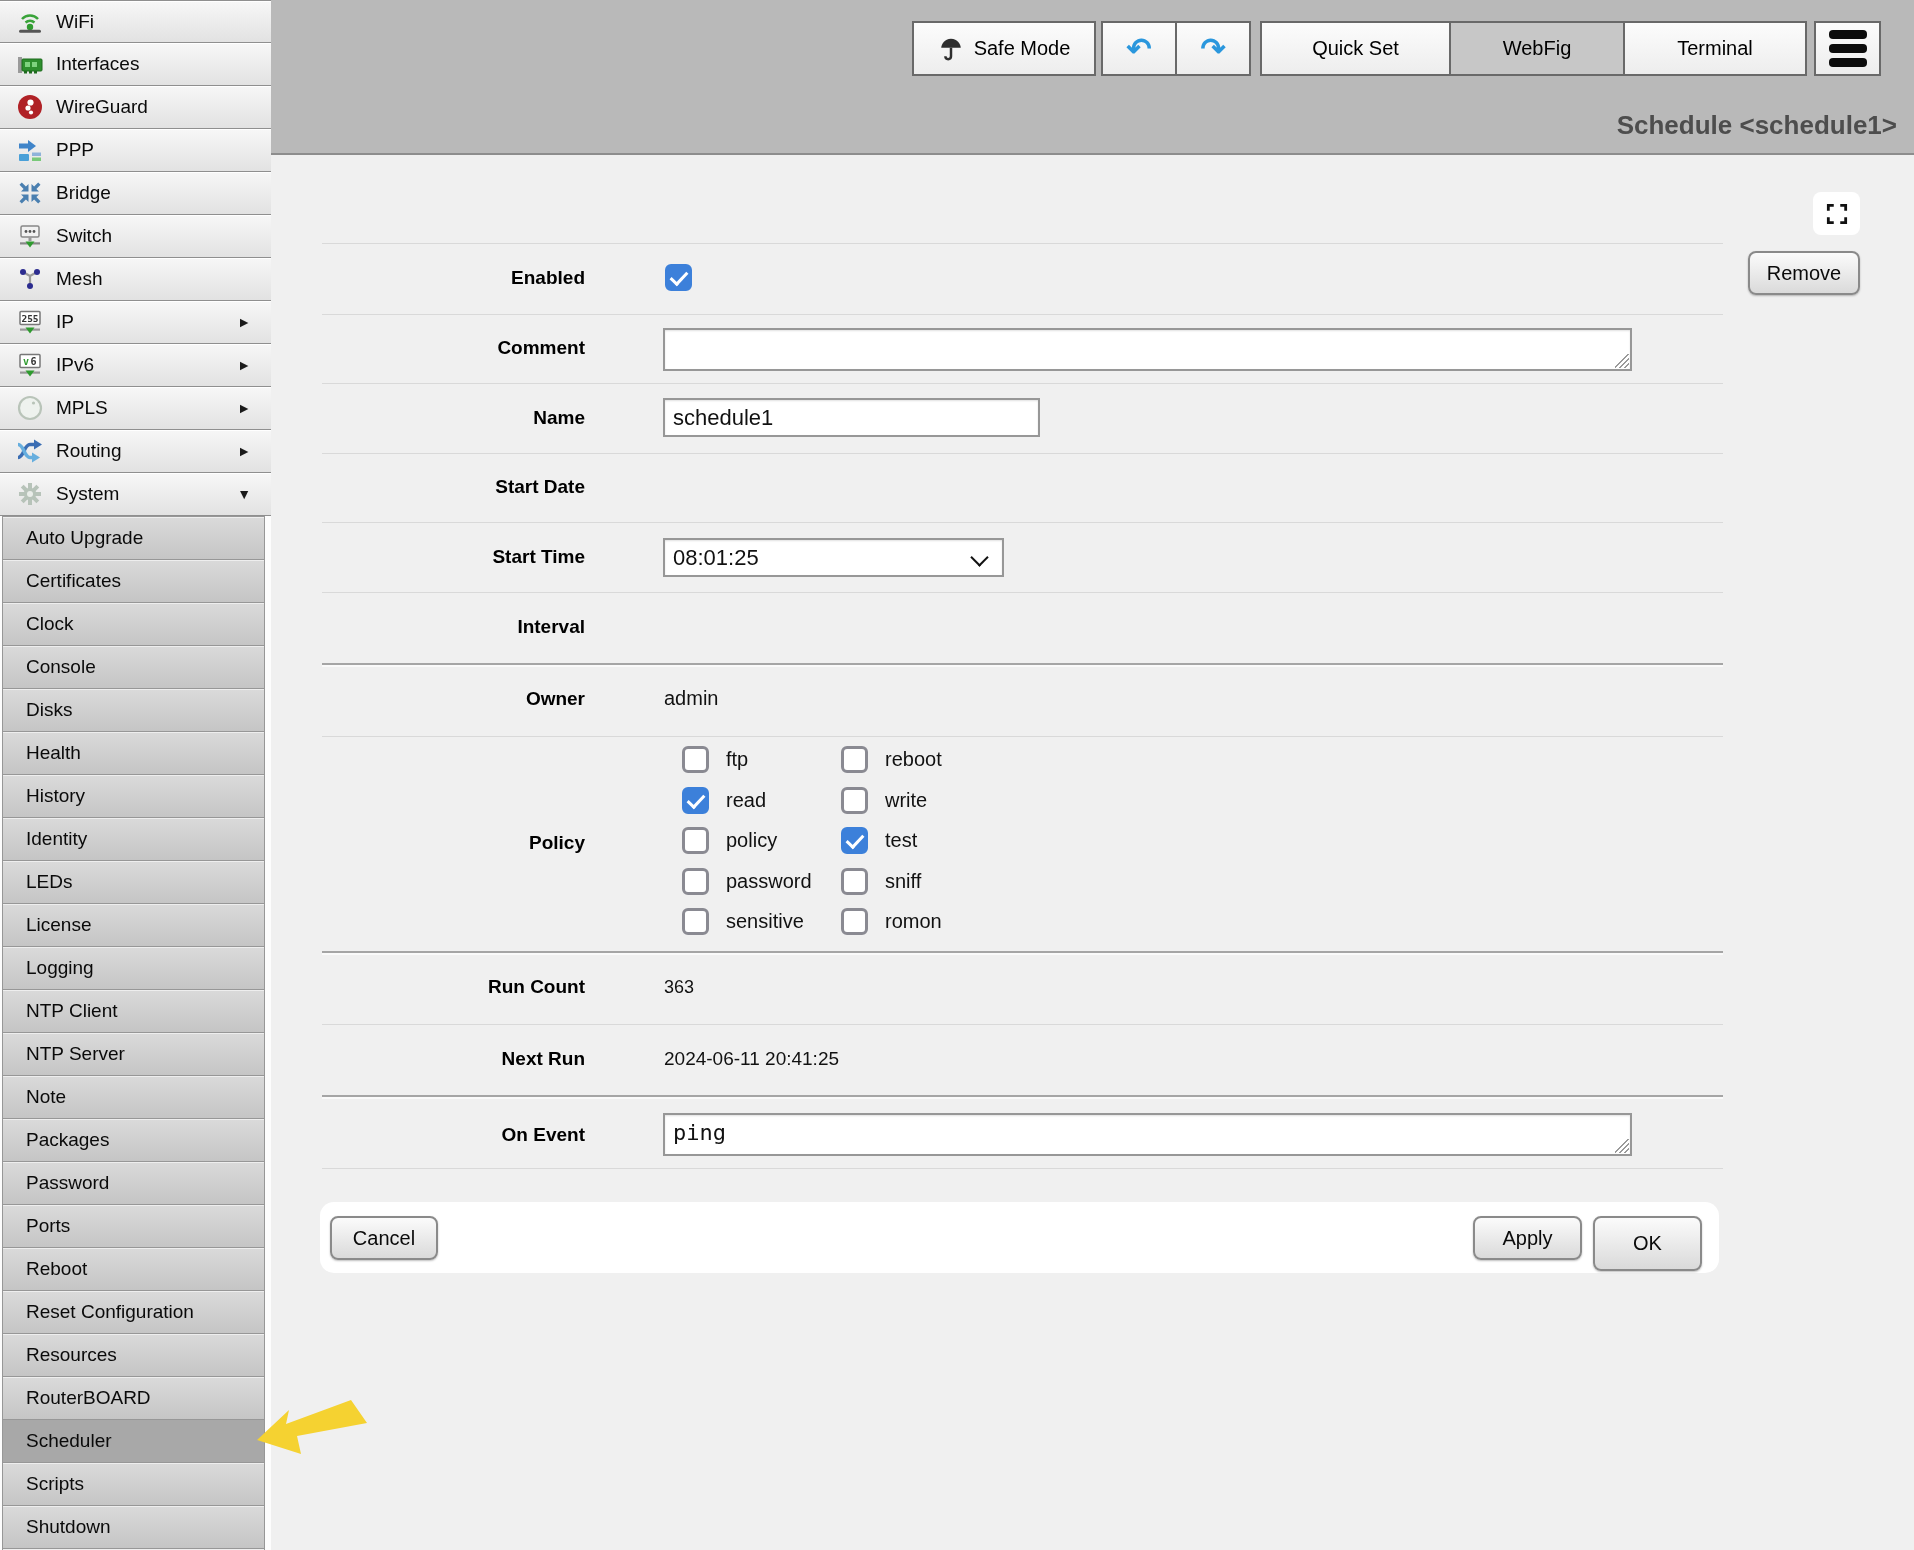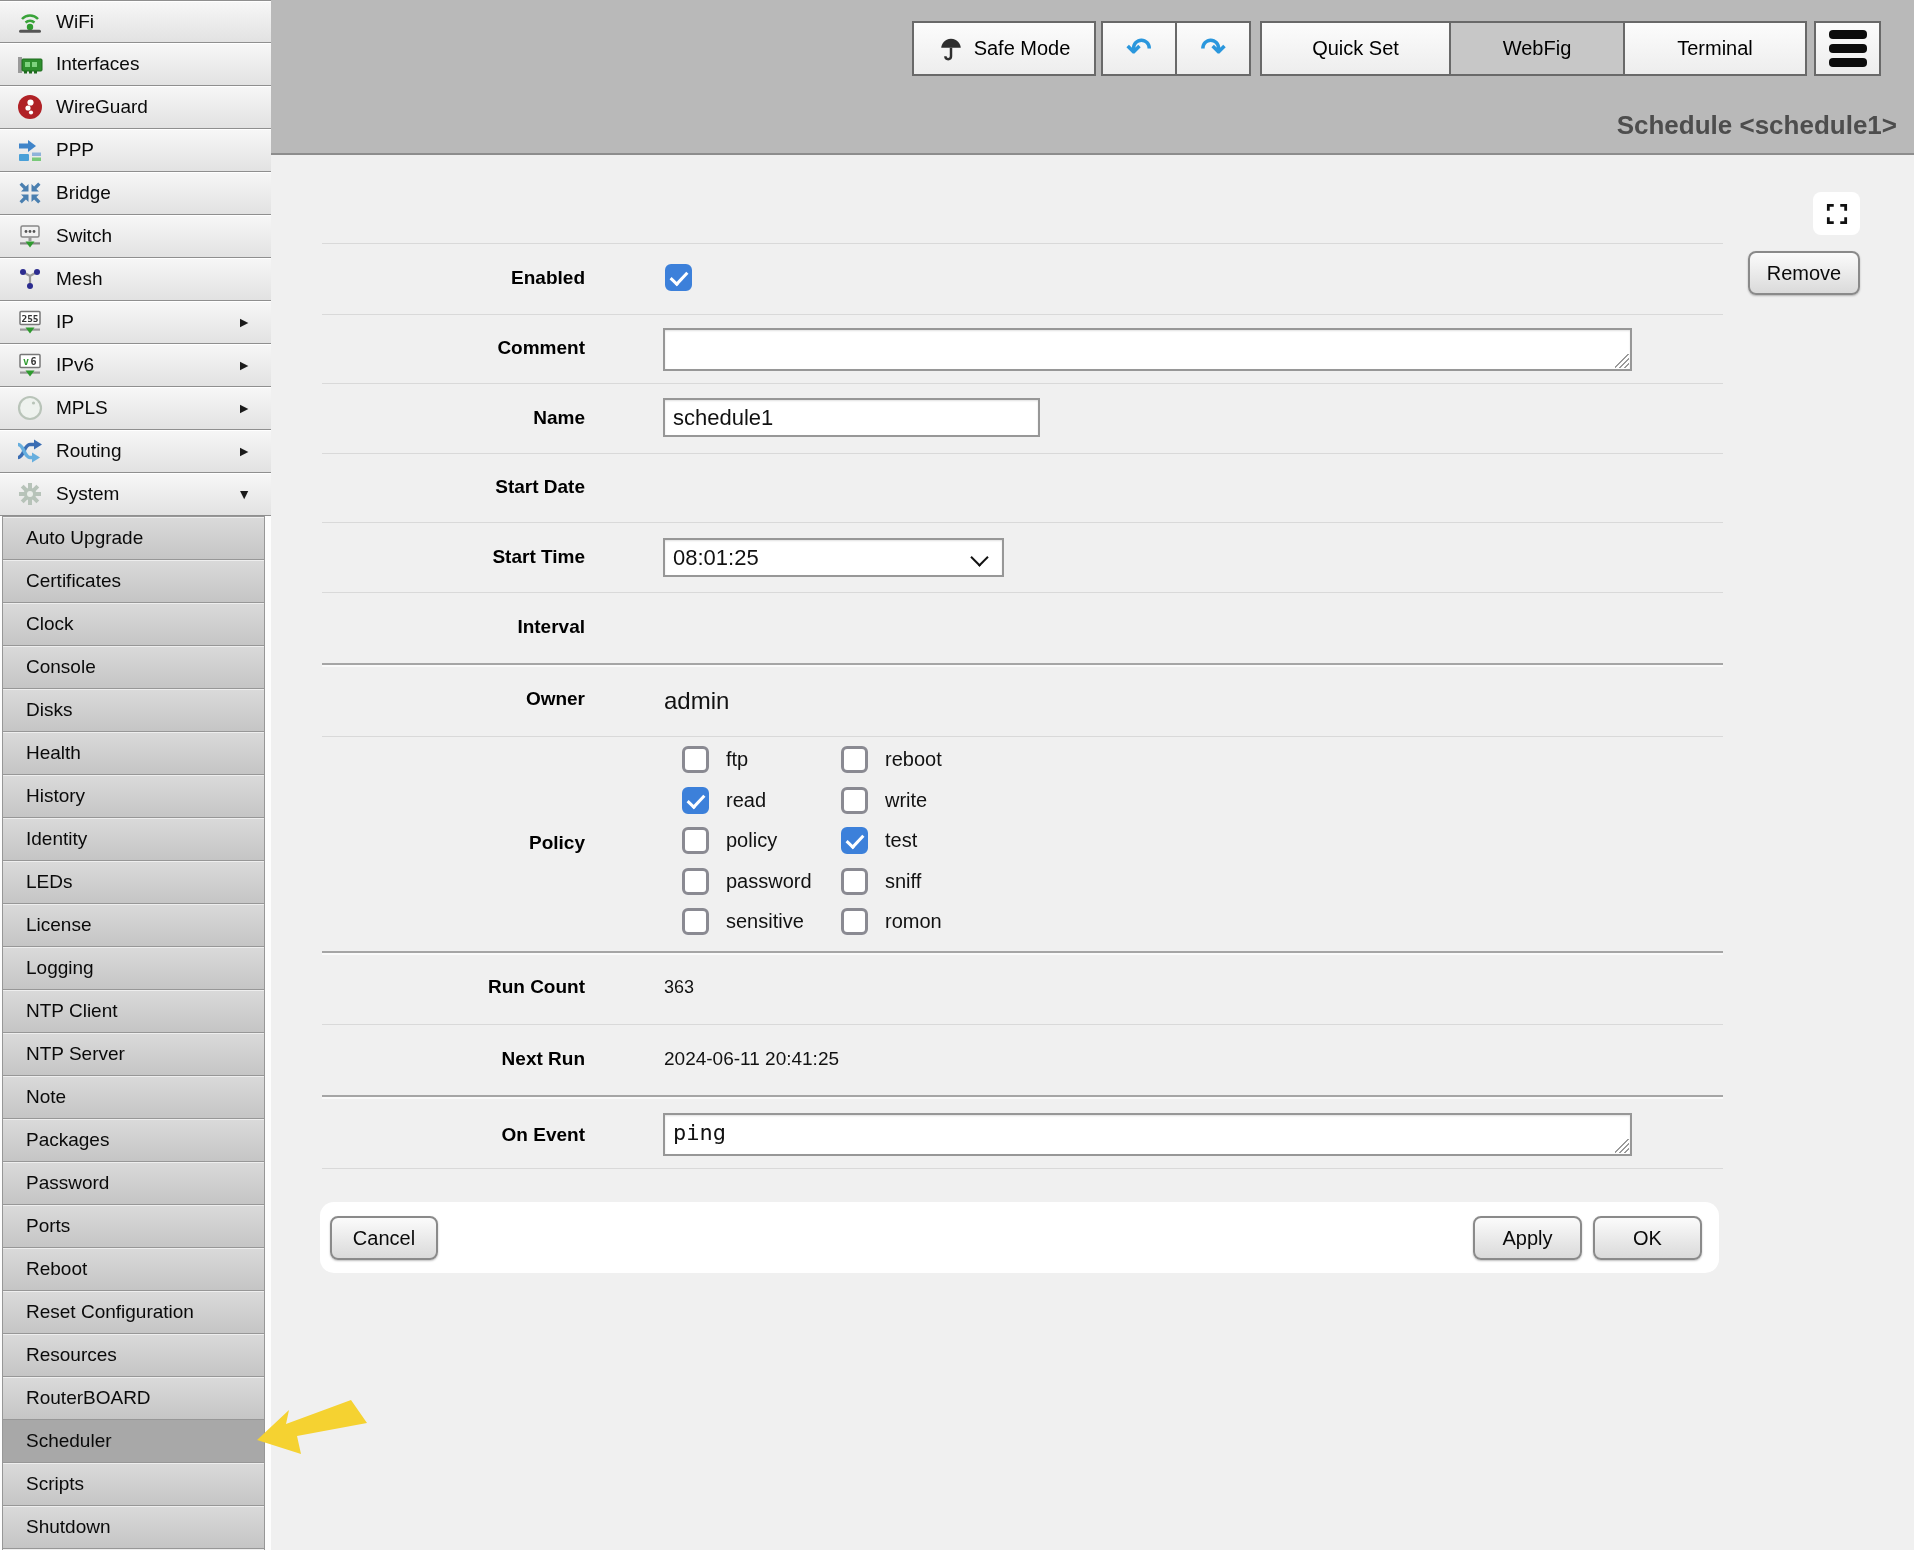--- a/index.html
+++ b/index.html
@@ -357,21 +357,21 @@
   </div>
 
   <input class="txt" style="left: 663px; top: 398px; width: 377px;" value="schedule1">
 
   <div class="selectbox" style="left:663px;top:538px;width:341px;">
     <span>08:01:25</span>
     <span class="chev"></span>
   </div>
 
 
-  <div class="static-val" style="left:664px;top:687px;font-size:24px;">admin</div>
+  <div class="static-val" style="left:664px;top:687px;font-size:20px;">admin</div>
 
   <div class="policy-grid">
     <div class="pcell">
       <span class="cb"></span>
       <span>ftp</span>
     </div>
     <div class="pcell">
       <span class="cb"></span>
       <span>reboot</span>
     </div>
@@ -412,19 +412,19 @@
   <div class="static-val" style="left:664px;top:977px;font-size:18px;">363</div>
   <div class="static-val" style="left:664px;top:1048px;font-size:19px;">2024-06-11 20:41:25</div>
 
   <div class="ta-wrap" style="left:663px;top:1113px;width:969px;height:43px;">
     <textarea class="ta-mono" style="">ping</textarea>
   </div>
 
   <div class="panel"></div>
   <button class="btn" style="position:absolute;left:330px;top:1216px;width:108px;height:44px;">Cancel</button>
   <button class="btn" style="position:absolute;left:1473px;top:1216px;width:109px;height:44px;">Apply</button>
-  <button class="btn" style="position:absolute;left:1593px;top:1216px;width:109px;height:44px;">OK</button>
+  <button class="btn" style="position:absolute;left:1593px;top:1216px;width:109px;height:55px;">OK</button>
 
   <svg class="arrow-svg" width="115" height="62" viewBox="0 0 115 62">
     <path d="M2 44 L34 14 L31 28 L96 4 L112 27 L42 40 L46 58 Z" fill="#f5d231"></path>
   </svg>
 
 </div>
 
 </body></html>

